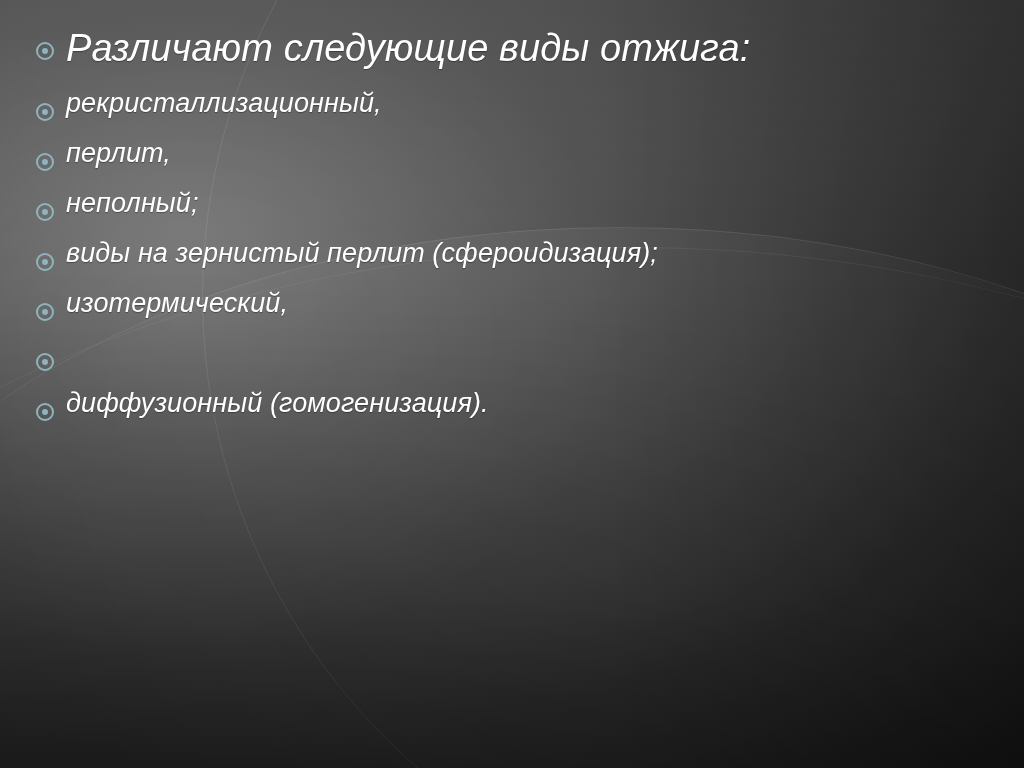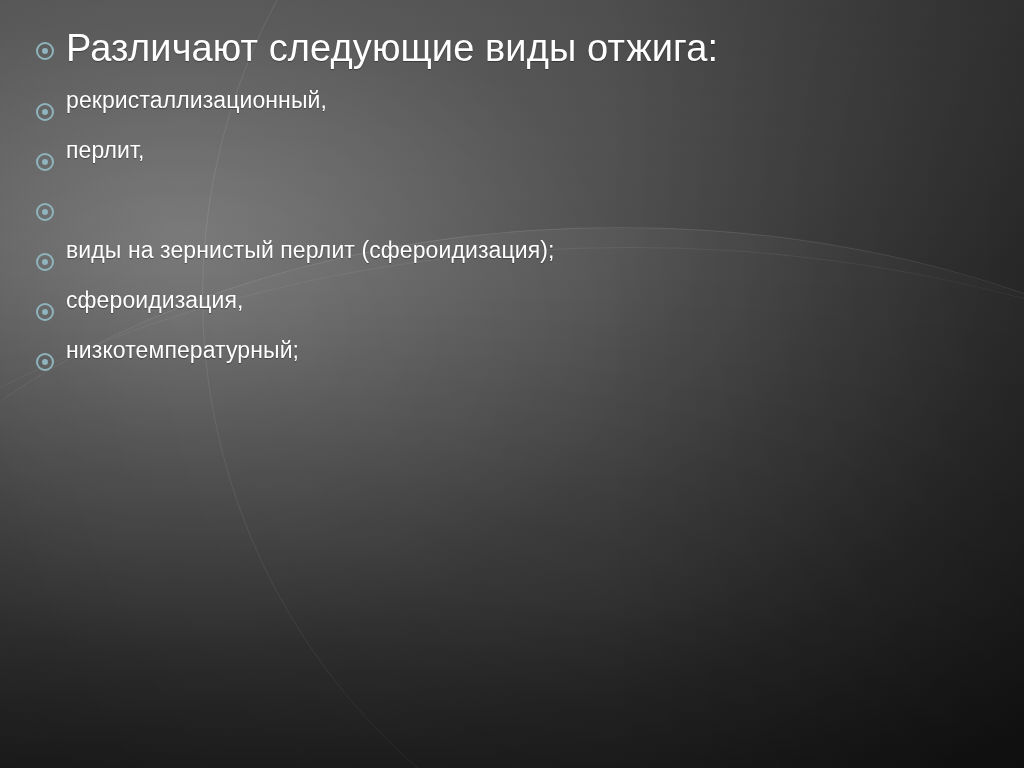--- a/index.html
+++ b/index.html
@@ -8,20 +8,21 @@
     padding: 0;
     background: #000;
   }
   .slide {
     position: relative;
     width: 1024px;
     height: 768px;
     overflow: hidden;
     background: #1d4ed8;
     font-family: "Liberation Sans", sans-serif;
+    font-style: italic;
   }
   
   .bg-base {
     position: absolute;
     inset: 0;
     background:
       radial-gradient(ellipse 120% 90% at 18% 30%, #6e6e6e 0%, #545454 28%, #3d3d3d 55%, #2a2a2a 78%, #1d1d1d 100%);
   }
   
   .bg-vert {
@@ -117,21 +118,21 @@
     top: 50%;
     width: 6px;
     height: 6px;
     margin-left: -3px;
     margin-top: -3px;
     border-radius: 50%;
     background: #8fb4bd;
   }
   .bullet-text {
     color: #ffffff;
-    font-size: 23px;
+    font-size: 27px;
     line-height: 1.19;
     letter-spacing: 0.1px;
     text-shadow: 0 1px 1px rgba(0,0,0,0.35);
   }
   .bullet-text.big {
     font-size: 38px;
   }
 </style>
 </head>
 <body>
@@ -155,28 +156,32 @@
       <li>
         <span class="bullet-mark"></span>
         <span class="bullet-text">рекристаллизационный,</span>
       </li>
       <li>
         <span class="bullet-mark"></span>
         <span class="bullet-text">перлит,</span>
       </li>
       <li>
         <span class="bullet-mark"></span>
+        <span class="bullet-text">неполный;</span>
       </li>
       <li>
         <span class="bullet-mark"></span>
         <span class="bullet-text"> виды на зернистый перлит (сфероидизация);</span>
       </li>
       <li>
         <span class="bullet-mark"></span>
-        <span class="bullet-text">сфероидизация,</span>
+        <span class="bullet-text">изотермический,</span>
       </li>
       <li>
         <span class="bullet-mark"></span>
-        <span class="bullet-text">низкотемпературный;</span>
+      </li>
+      <li>
+        <span class="bullet-mark"></span>
+        <span class="bullet-text"> диффузионный (гомогенизация).</span>
       </li>
     </ul>
   </div>
 </div>
 
 </body></html>

